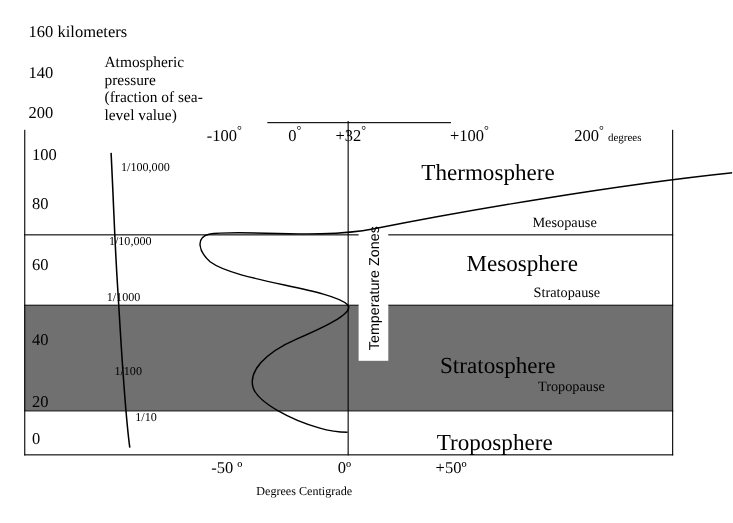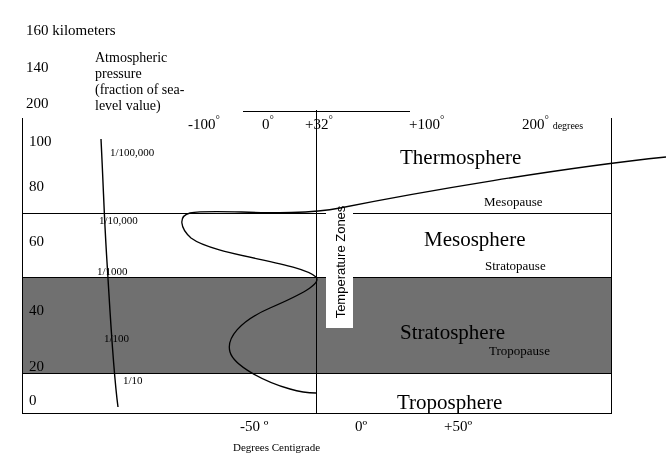--- a/index.html
+++ b/index.html
@@ -56,21 +56,20 @@
   .temp-tick .sup { font-size: 11px; vertical-align: super; }
   .deg-word {
     font-size: 10px;
     font-family: "Liberation Serif", serif;
   }
 
   
   .bot-tick {
     font-size: 15px;
     white-space: nowrap;
-    margin-left: 48px;
   }
   .bot-axis-title {
     left: 233px; top: 441px;
     font-size: 11px;
     white-space: nowrap;
   }
 
   
   .band { left: 22px; }
   .band-gray { background: #707070; }
@@ -160,21 +159,21 @@
   <div class="abs press-label" style="left:123px; top:374px;"><span>1/10</span></div>
 
 
   <div class="abs temp-tick" style="left:188px; top:95px;"><span>-100</span><span class="sup">°</span></div>
   <div class="abs temp-tick" style="left:262px; top:95px;"><span>0</span><span class="sup">°</span></div>
   <div class="abs temp-tick" style="left:305px; top:95px;"><span>+32</span><span class="sup">°</span></div>
   <div class="abs temp-tick" style="left:409px; top:95px;"><span>+100</span><span class="sup">°</span></div>
   <div class="abs temp-tick" style="left:522px; top:95px;"><span>200</span><span class="sup">°</span>
        <span class="deg-word">degrees</span></div>
 
-  <div class="abs layer-name" style="left:400px; top:145px;"><span>Thermosphere</span></div>
+  <div class="abs layer-name" style="left:383px; top:145px;"><span>Thermosphere</span></div>
   <div class="abs pause-name" style="left:484px; top:194px;"><span>Mesopause</span></div>
   <div class="abs layer-name" style="left:424px; top:227px;"><span>Mesosphere</span></div>
   <div class="abs pause-name" style="left:485px; top:258px;"><span>Stratopause</span></div>
   <div class="abs layer-name" style="left:400px; top:296px;margin-top:24px;"><span>Stratosphere</span></div>
   <div class="abs pause-name" style="left:489px; top:343px;"><span>Tropopause</span></div>
   <div class="abs layer-name" style="left:397px; top:390px;"><span>Troposphere</span></div>
 
 
   <div class="abs tz-box">
     <span class="tz-text">Temperature Zones</span>

